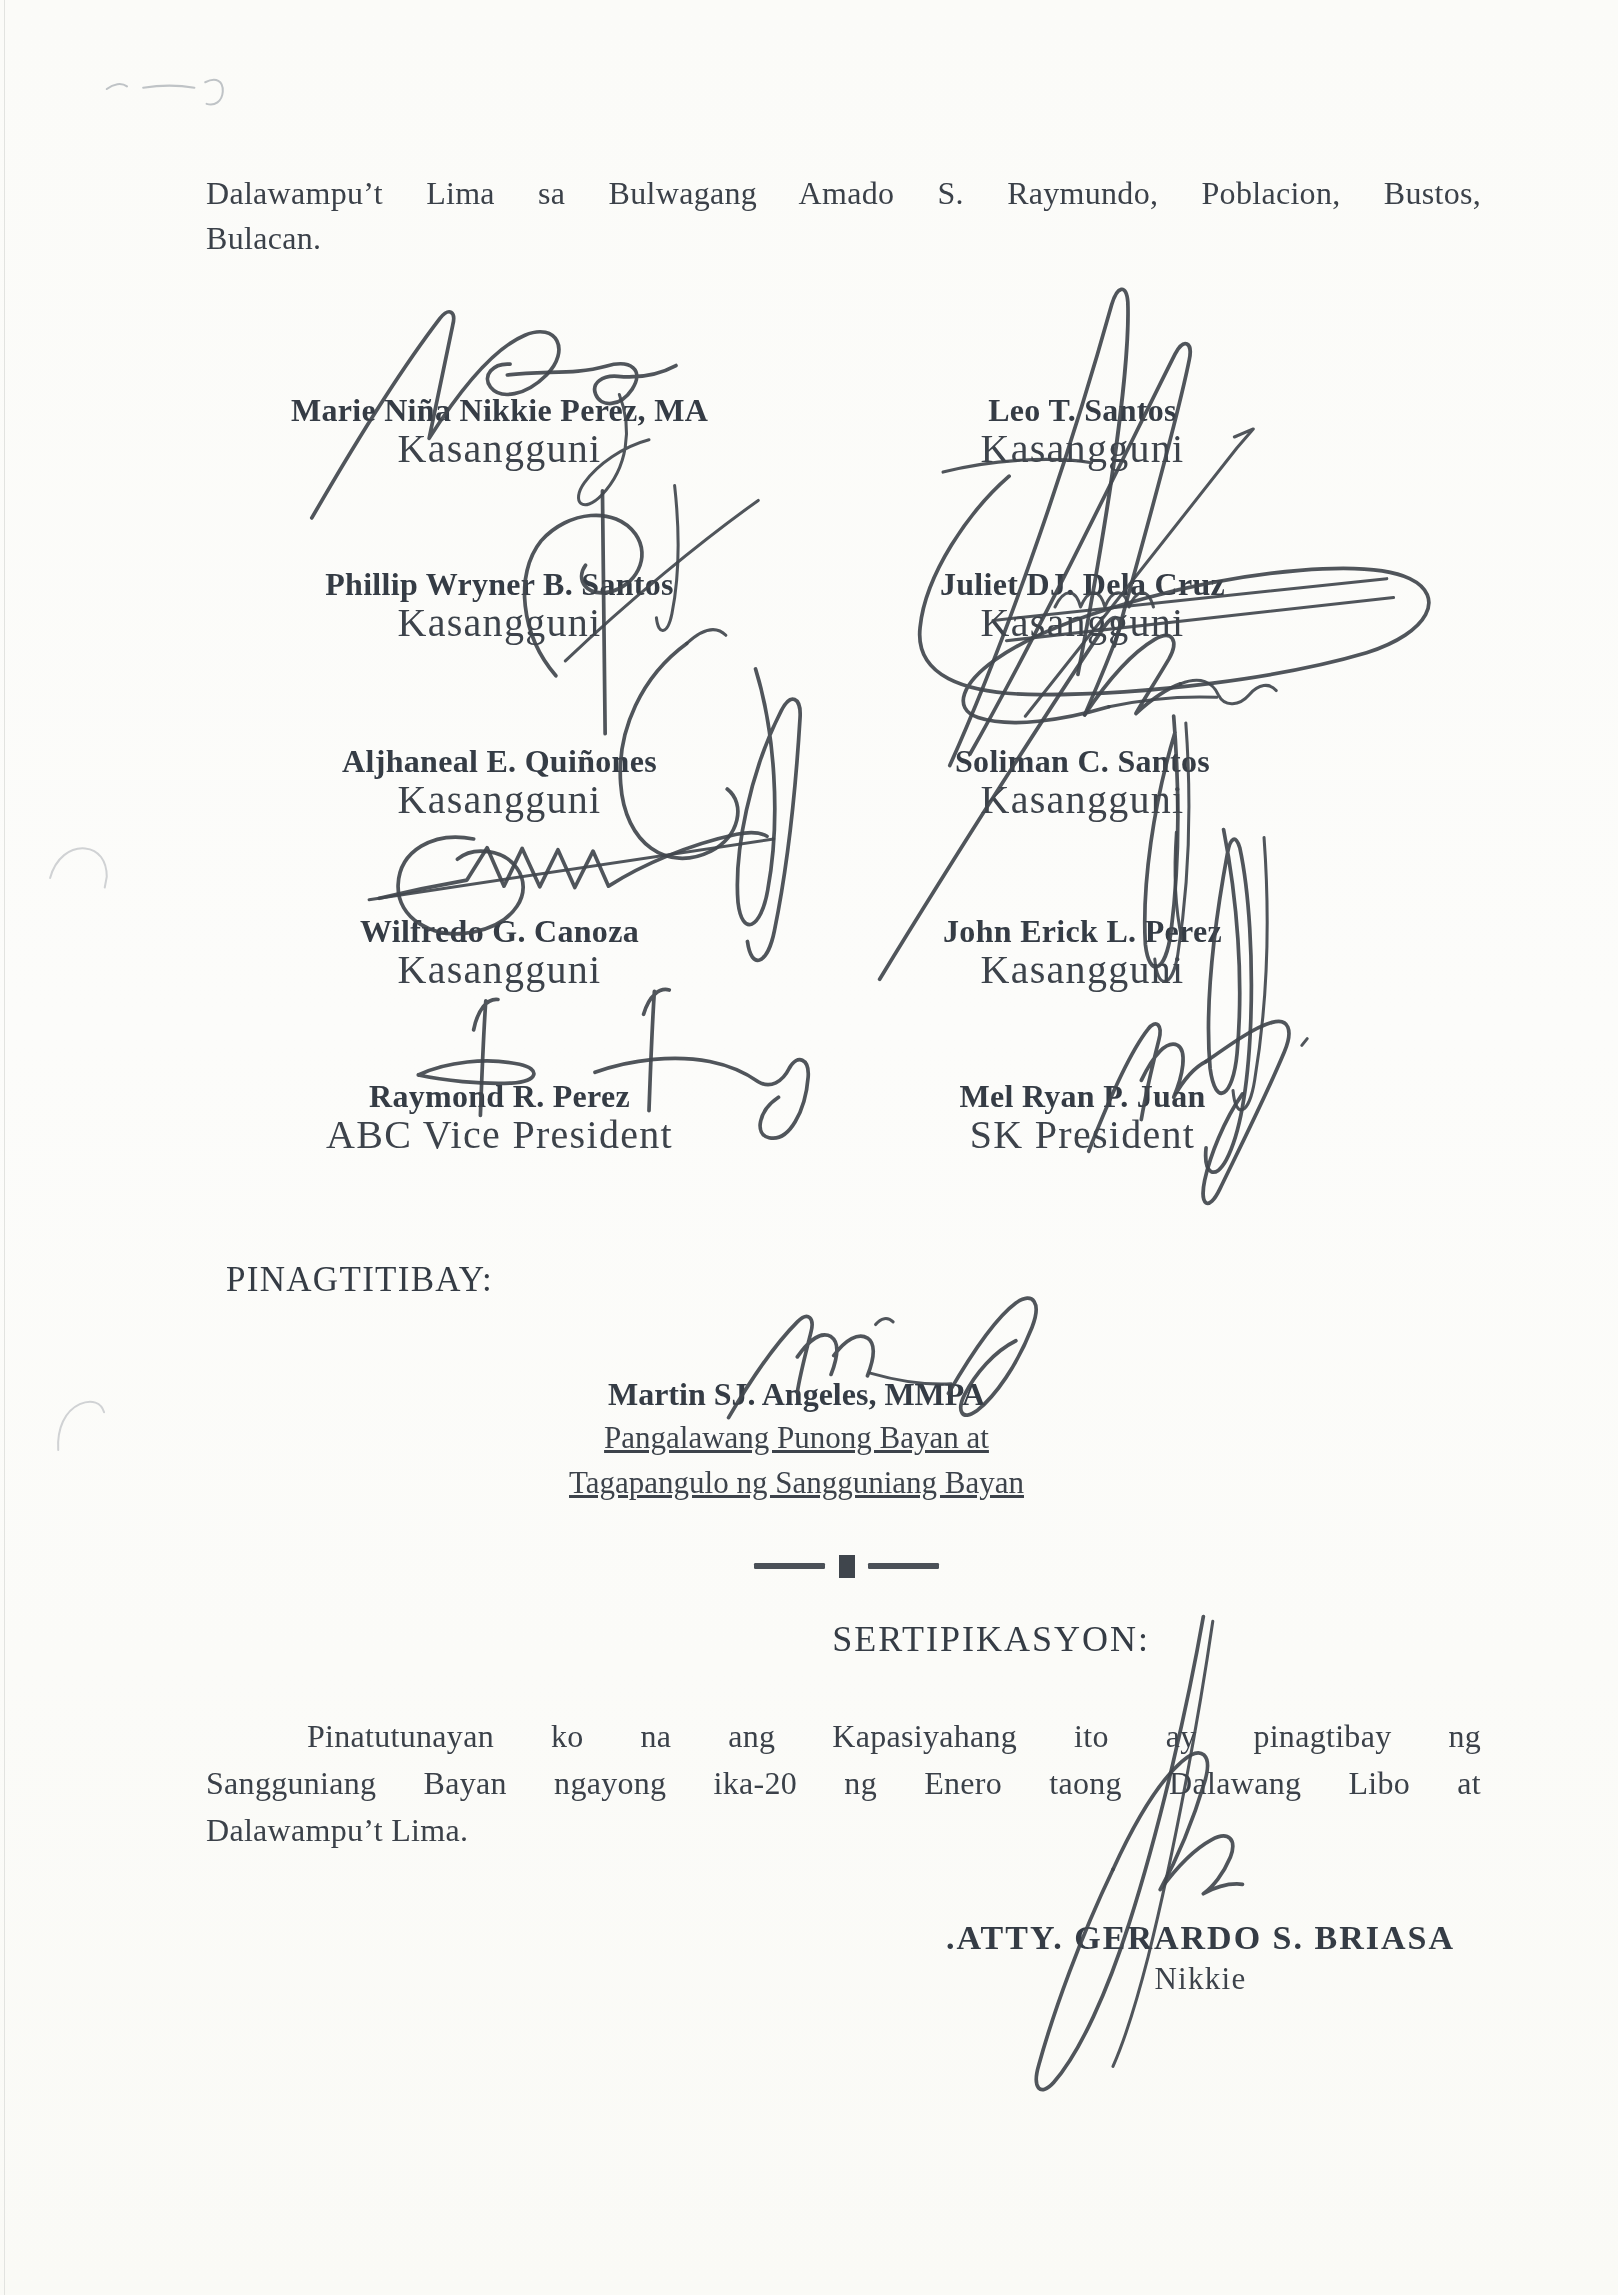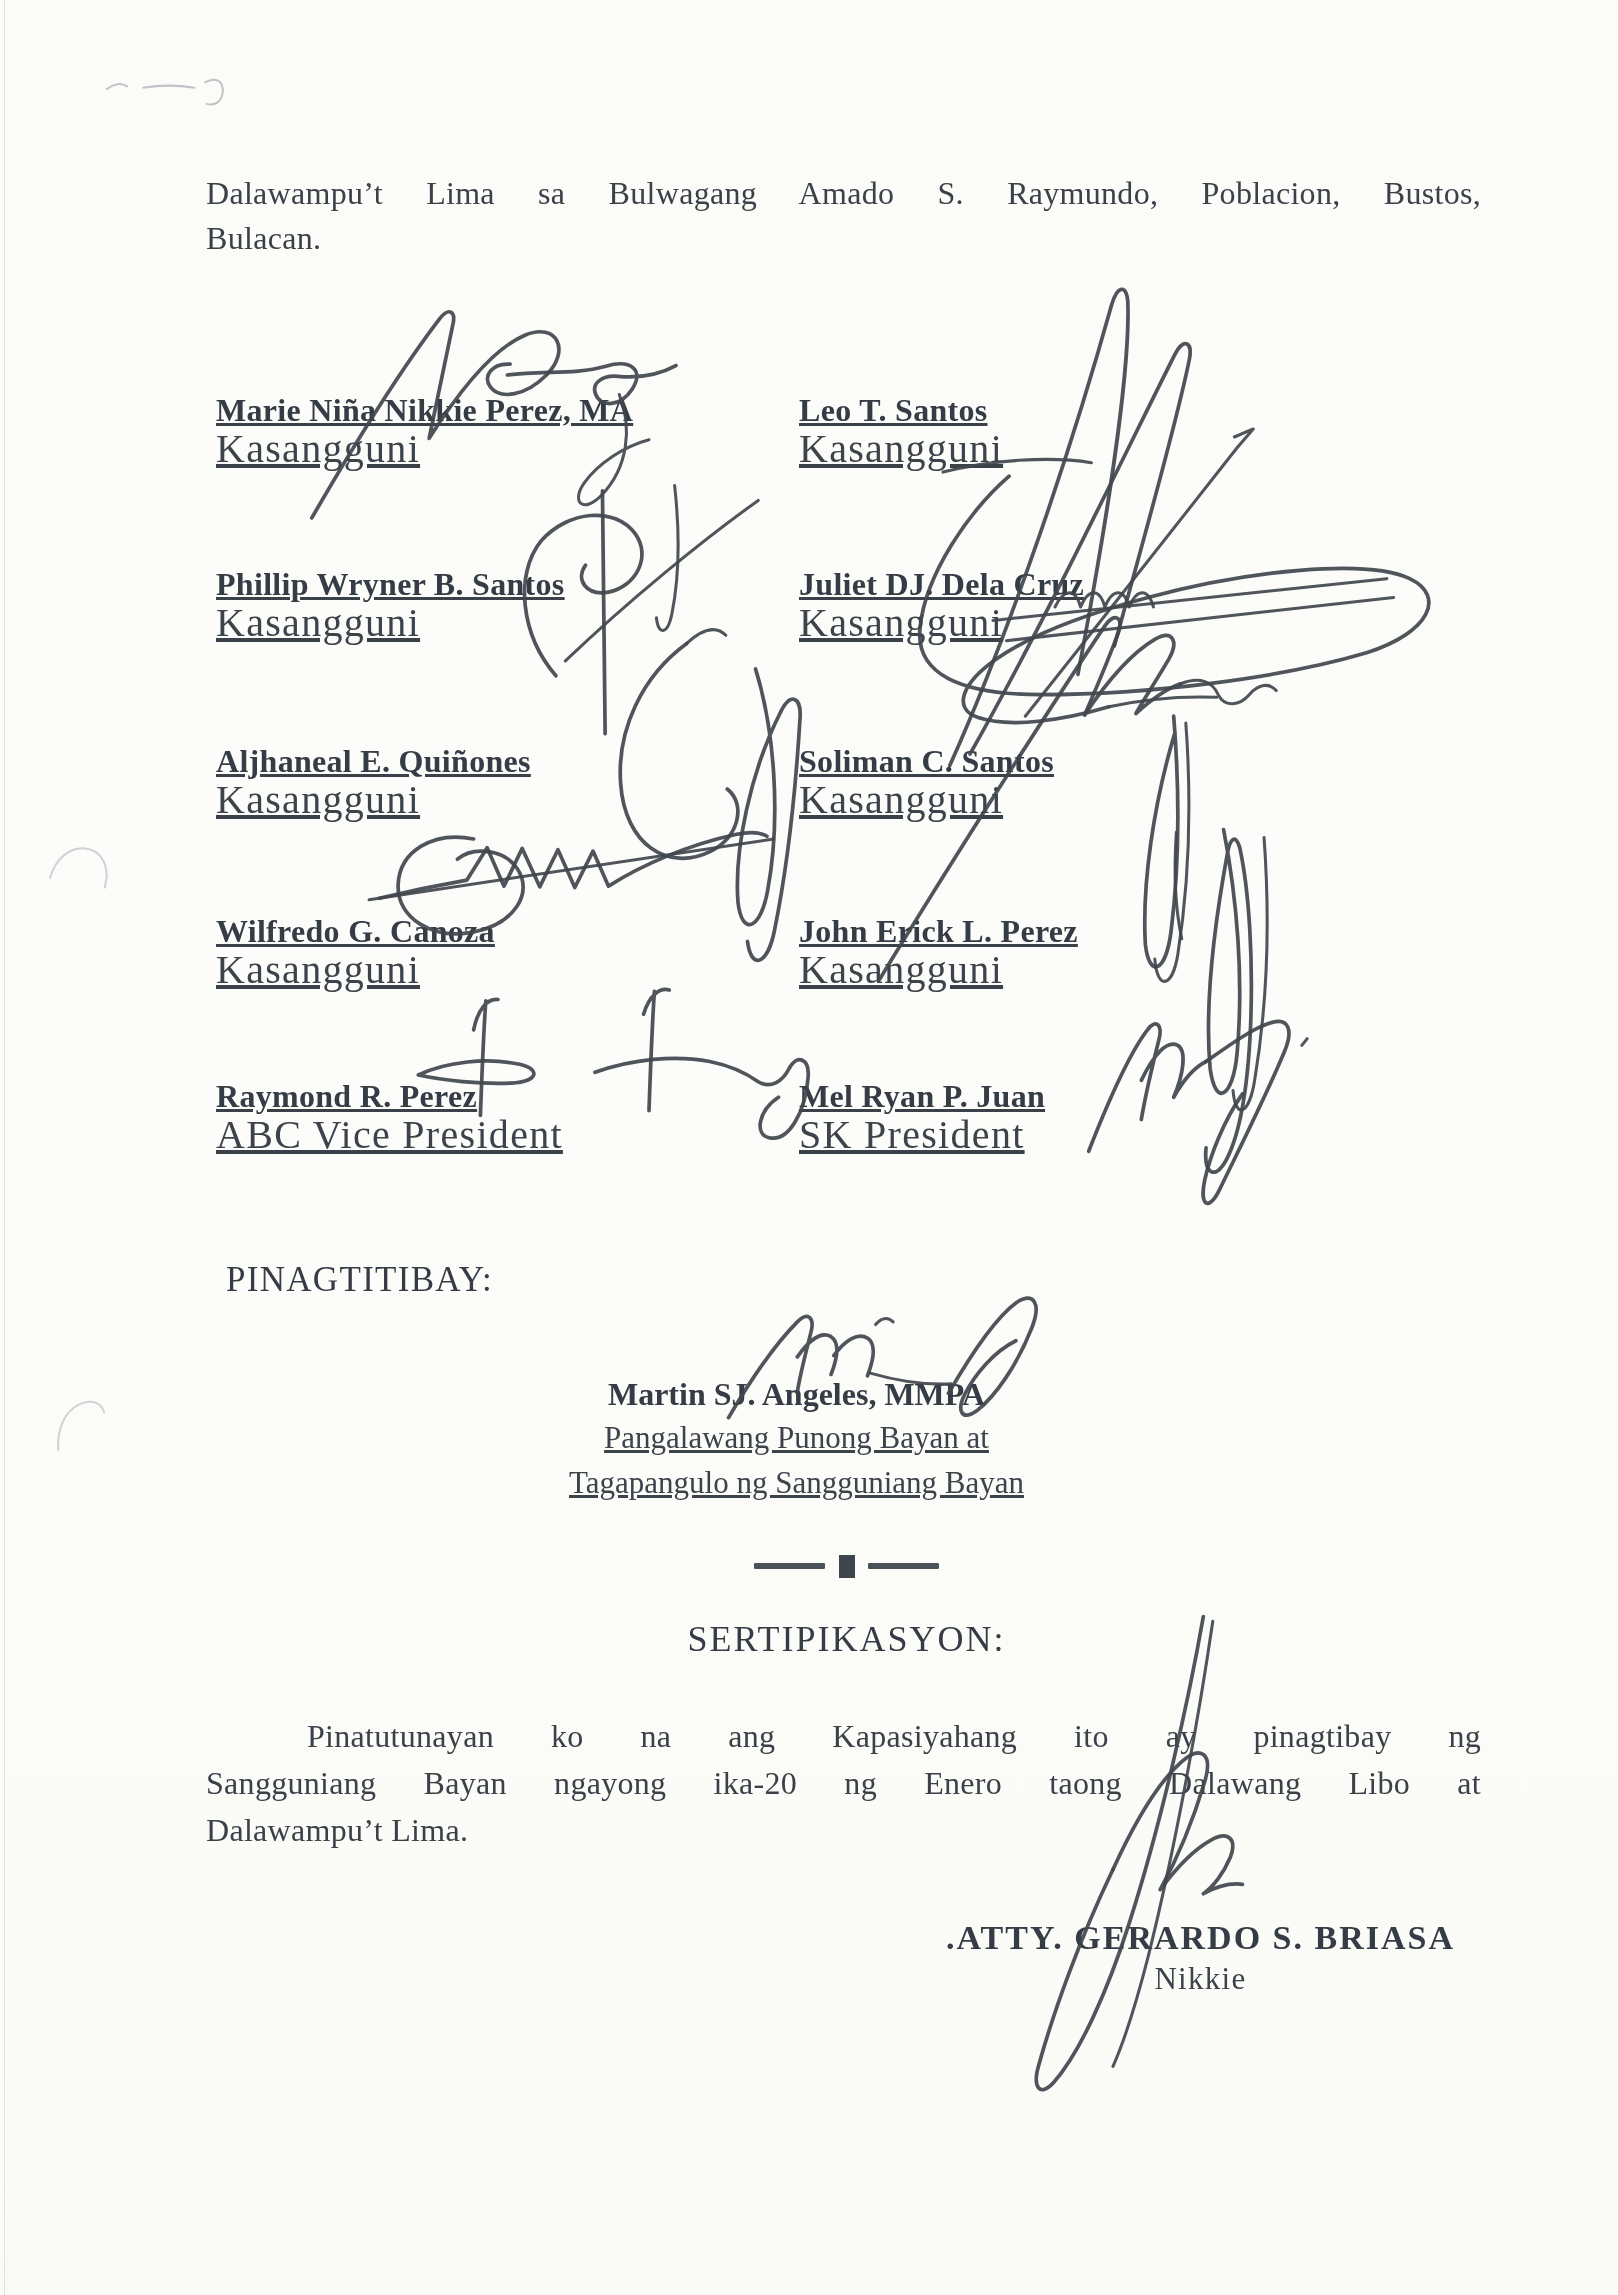--- a/index.html
+++ b/index.html
@@ -22,42 +22,42 @@
   .jline{text-align:justify;text-align-last:justify;}
   .jline-first{text-indent:101px;}
   .jline-last{text-align-last:left;}
   .bold{font-weight:bold;color:#353c45;}
   .adoption{top:171px;}
   .cert-para{top:1713px;line-height:47px;}
 
   .sig-col{position:absolute;width:567px;}
   .col-left{left:216px;}
   .col-right{left:799px;}
-  .sig-block{position:absolute;left:0;width:100%;text-decoration:underline;}
+  .sig-block{position:absolute;left:0;width:100%;text-align:center;}
   .sig-name{font-weight:bold;font-size:32px;letter-spacing:0.3px;color:#353c45;line-height:39px;}
   .sig-title{font-size:40px;letter-spacing:1.3px;line-height:38px;color:#3d434b;}
   .r1{top:391px;} .r2{top:565px;} .r3{top:742px;} .r4{top:912px;} .r5{top:1077px;}
 
   .heading{
     position:absolute;font-weight:normal;color:#353c45;
     letter-spacing:1.3px;
   }
   .attest-heading{left:226px;top:1260px;font-size:35px;}
   .attest-block{position:absolute;left:459px;top:1373px;width:675px;text-align:center;}
   .attest-name{font-weight:bold;font-size:32px;line-height:42px;color:#353c45;}
   .attest-title{font-size:31px;line-height:45px;color:#3d434b;text-decoration:underline;}
 
   .divider{
     position:absolute;left:754px;top:1551px;width:185px;height:30px;
     display:flex;align-items:center;justify-content:center;gap:13.5px;
   }
   .divider .dash{width:71px;height:6px;background:#4b5158;border-radius:1.3px;}
   .divider .square{width:16px;height:23px;background:#3f454c;}
 
-  .cert-heading{left:543px;top:1618px;width:607px;text-align:center;font-size:36px;letter-spacing:2px;}
+  .cert-heading{left:543px;top:1618px;width:607px;text-align:right;font-size:36px;letter-spacing:2px;}
 
   .cert-sign{position:absolute;left:907px;top:1917px;width:587px;text-align:center;}
   .cert-name{font-weight:bold;font-size:34px;letter-spacing:2px;color:#353c45;line-height:42px;}
   .cert-title{font-size:31px;letter-spacing:1.3px;color:#3d434b;line-height:40px;}
 
   
   .overlay{position:absolute;left:0;top:0;pointer-events:none;}
   .ink{stroke:#41464d;stroke-width:5.5;fill:none;stroke-linecap:round;stroke-linejoin:round;opacity:.92;}
   .ink-thin{stroke-width:4.5;}
   .faint{stroke:#bfc3c6;stroke-width:3;fill:none;stroke-linecap:round;}

